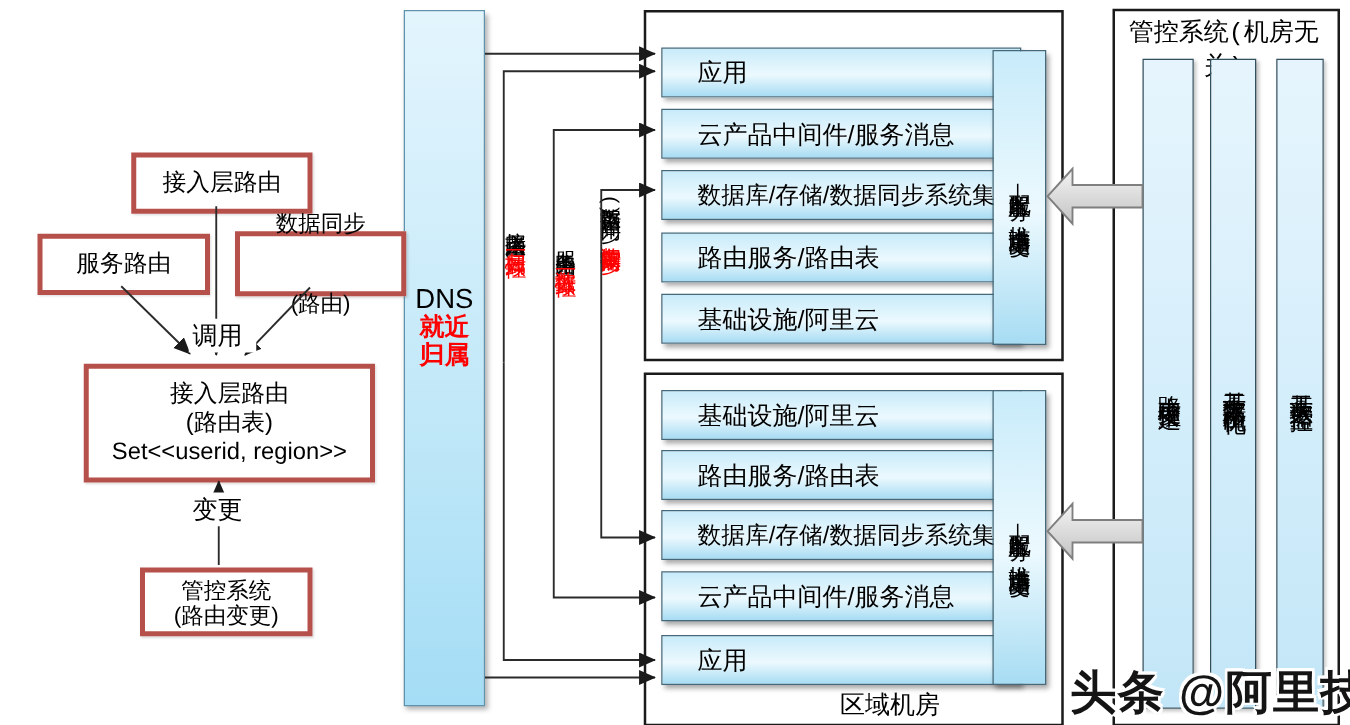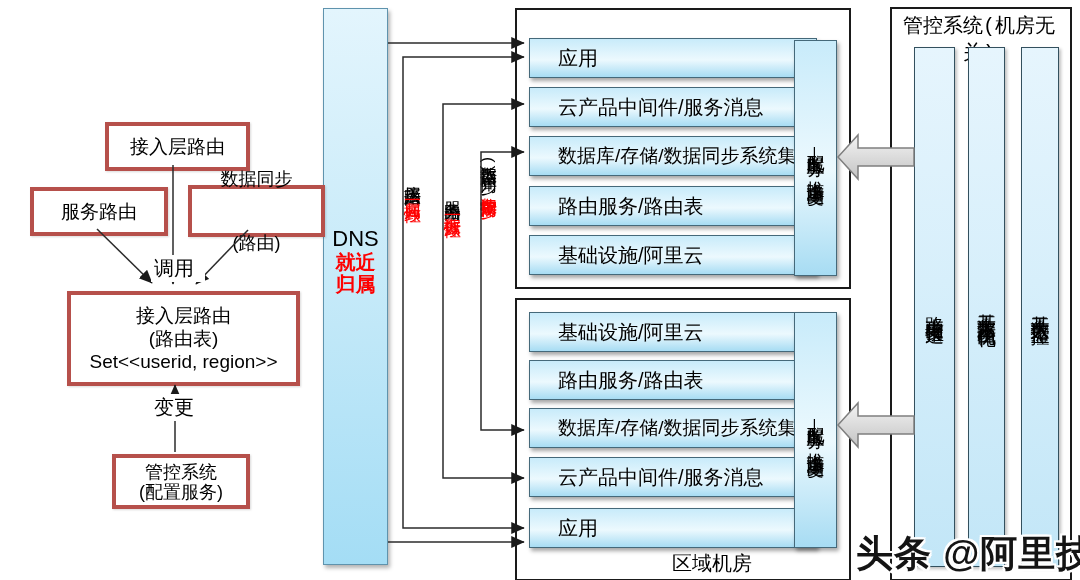--- a/index.html
+++ b/index.html
@@ -101,21 +101,21 @@
   <div class="redbox" style="left:67px;top:291px;width:225px;height:87px;font-size:19px;line-height:23px;">
     <span>接入层路由</span>
     <span>(路由表)</span>
     <span>Set&lt;&lt;userid, region&gt;&gt;</span>
   </div>
 
   <div class="flowlabel" style="left:151px;top:394px;width:48px;">变更</div>
 
   <div class="redbox" style="left:112px;top:454px;width:130px;height:47px;font-size:18px;line-height:20px;">
     <span>管控系统</span>
-    <span>(配置服务)</span>
+    <span>(路由变更)</span>
   </div>
 
   <div class="dnsbar">
     <span class="t">DNS</span>
     <span class="r">就近</span>
     <span class="r">归属</span>
   </div>
 
   <div class="vcol" style="left:401px;top:172px;">
     <span>接入层路由</span><span class="gap"></span><span class="red">归属一致性</span>

